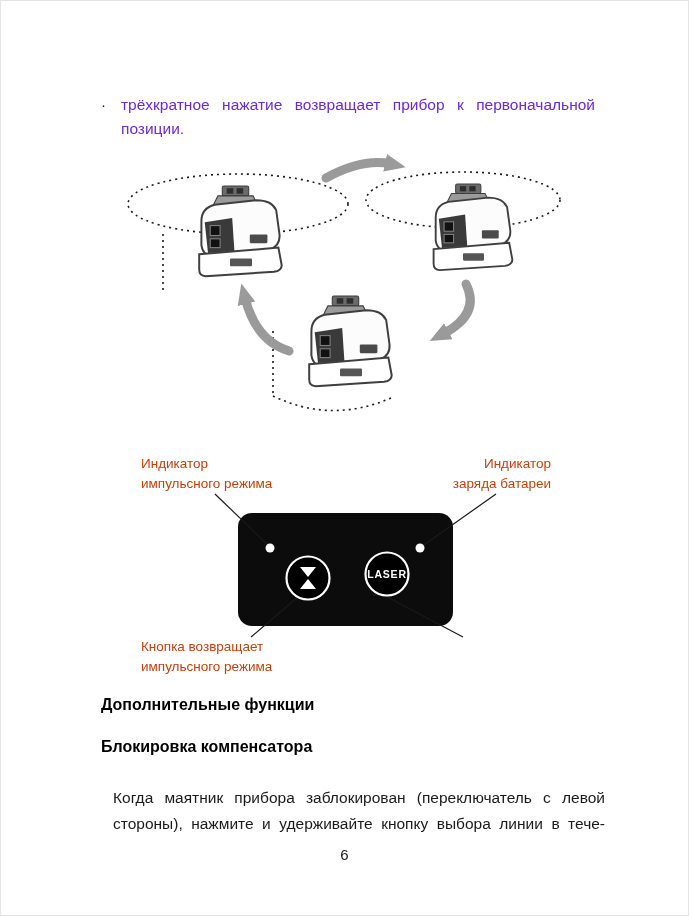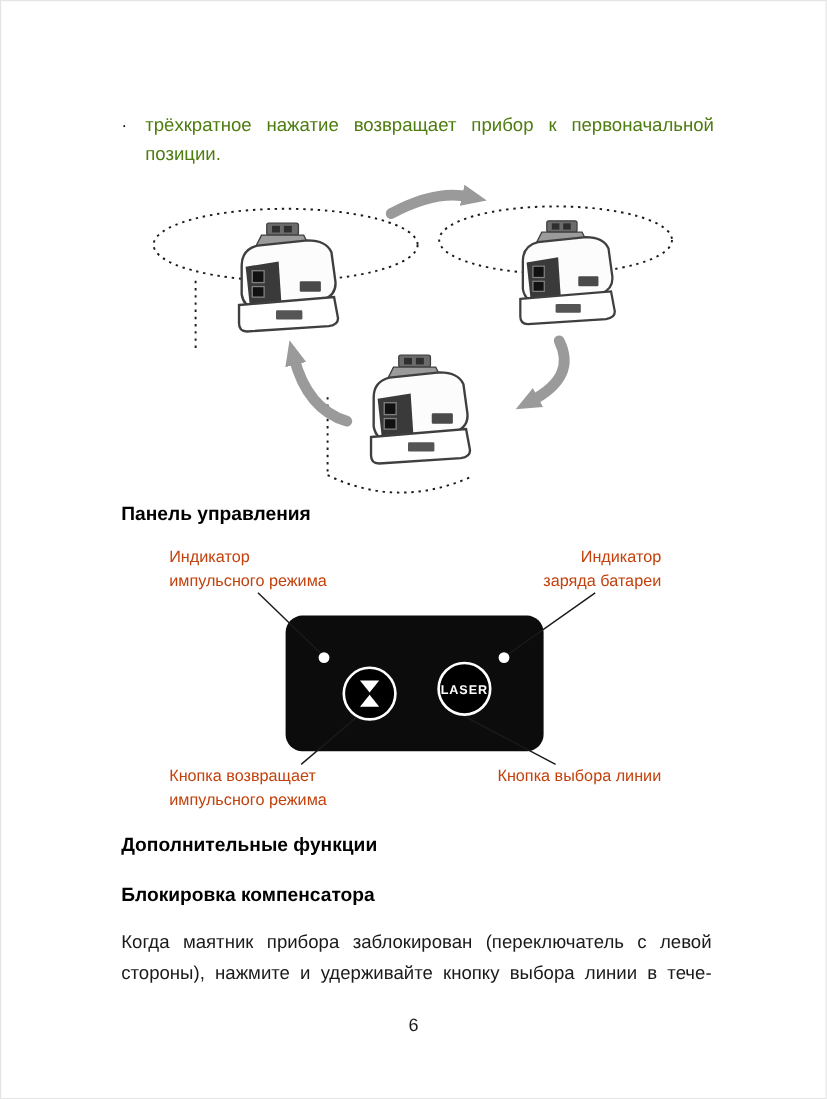--- a/index.html
+++ b/index.html
@@ -11,34 +11,34 @@
     box-sizing:border-box;
     margin:0 auto;
     font-family:"Liberation Sans", sans-serif;
     color:#1a1a1a;
     overflow:hidden;
   }
   .abs{position:absolute;}
   
   .bullet-row{left:100px;top:92px;width:494px;display:flex;}
   .bullet-marker{width:20px;flex:0 0 20px;font-size:15px;line-height:24px;color:#1a1a1a;}
-  .bullet-text{margin:0;font-size:15.5px;line-height:24px;text-align:justify;color:#4d7c0f;}
+  .bullet-text{margin:0;font-size:15.5px;line-height:24px;text-align:justify;color:#6d28d9;}
   
   .heading{font-size:16px;font-weight:bold;color:#000;}
   .h-panel{left:100px;top:419px;}
   .h-extra{left:100px;top:695px;}
   .h-lock{left:100px;top:737px;}
   
   .callout{font-size:13.5px;line-height:20px;white-space:pre-line;color:#c2410c;}
   .co-tl{left:140px;top:453px;width:180px;text-align:left;}
   .co-tr{left:370px;top:453px;width:180px;text-align:right;}
   .co-bl{left:140px;top:636px;width:190px;text-align:left;}
   .co-br{left:360px;top:636px;width:190px;text-align:right;}
   
-  .body-par{left:100px;top:772px;width:492px;margin:0;font-size:15.5px;line-height:26px;
+  .body-par{left:100px;top:772px;width:492px;margin:12px;font-size:15.5px;line-height:26px;
             text-align:justify;text-align-last:justify;color:#1a1a1a;}
   
   .page-num{left:0;top:845px;width:100%;text-align:center;font-size:15px;color:#1a1a1a;}
   svg{display:block;}
   .laser-text{font-family:"Liberation Sans",sans-serif;font-size:10.5px;font-weight:bold;letter-spacing:0.8px;fill:#ffffff;}
 </style>
 </head>
 <body>
 
 <div class="page">
@@ -80,29 +80,27 @@
       <path d="M235,32 Q272,12 300,18" marker-end="url(#ah)"></path>
       <path d="M375,138 Q390,168 352,188" marker-end="url(#ah)"></path>
       <path d="M198,205 Q165,195 154,152" marker-end="url(#ah)"></path>
     </g>
 
     <use href="#dev" transform="translate(95,40) scale(1.1)"></use>
     <use href="#dev" transform="translate(330,38) scale(1.05)"></use>
     <use href="#dev" transform="translate(205,150) scale(1.1)"></use>
   </svg>
 
-  <div class="abs heading h-panel">Панель управления</div>
 
   <div class="abs callout co-tl">Индикатор
 импульсного режима</div>
   <div class="abs callout co-tr">Индикатор
 заряда батареи</div>
   <div class="abs callout co-bl">Кнопка возвращает
 импульсного режима</div>
-  <div class="abs callout co-br">Кнопка выбора линии</div>
 
   <svg class="abs" style="left:90px;top:450px;" width="510" height="240" viewBox="0 0 510 240">
 
     <rect x="147" y="62" width="215" height="113" rx="14" fill="#0c0c0c"></rect>
 
     <g stroke="#1a1a1a" stroke-width="1.2">
       <line x1="124" y1="43" x2="179" y2="96"></line>
       <line x1="405" y1="43" x2="330" y2="96"></line>
       <line x1="160" y1="186" x2="207" y2="146"></line>
       <line x1="372" y1="186" x2="283" y2="139"></line>

